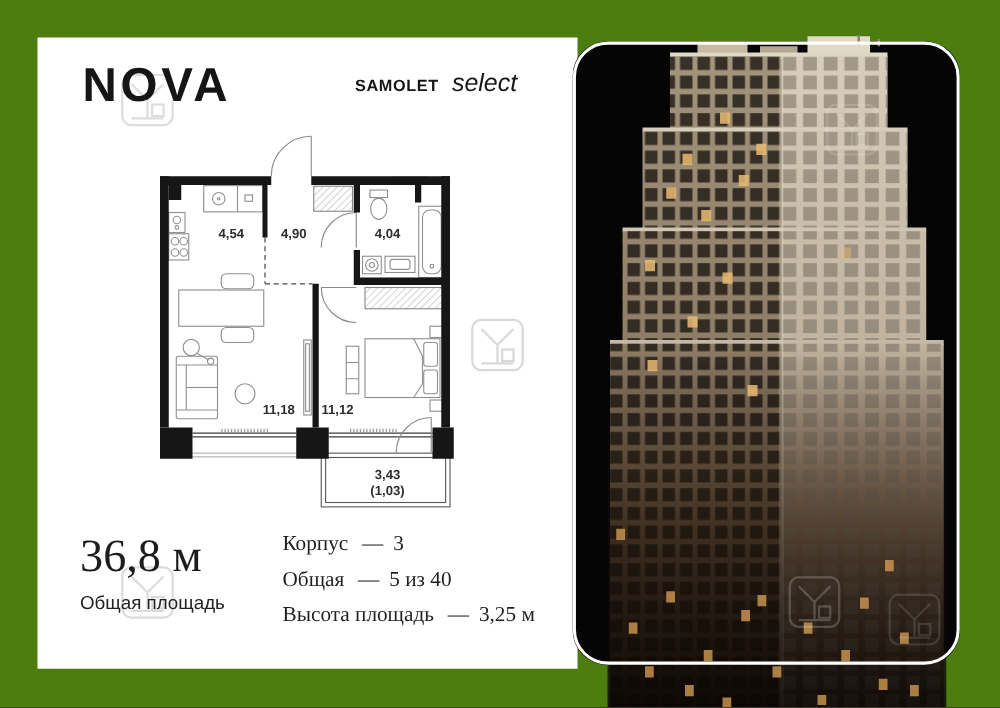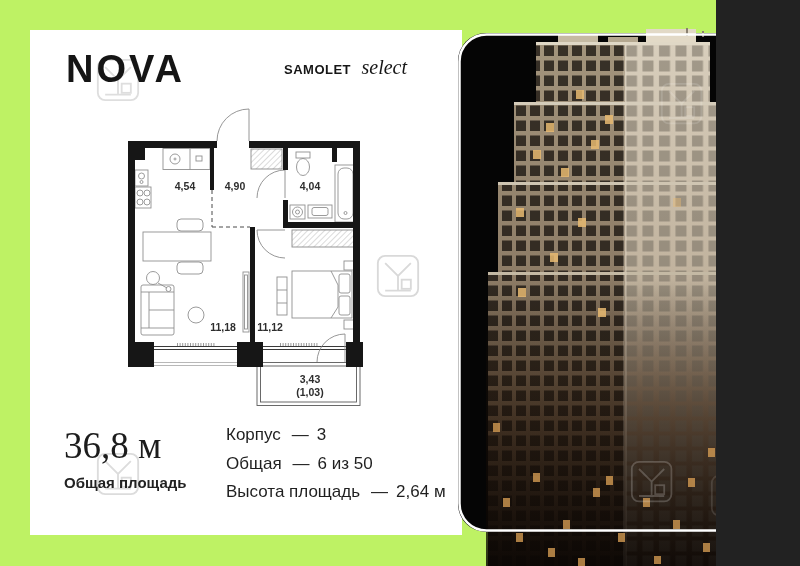--- a/index.html
+++ b/index.html
@@ -1,27 +1,27 @@
 <!DOCTYPE html>
 <html><head>
 <meta charset="utf-8">
 <style>
   html,body{margin:0;padding:0;background:#222;}
-  .canvas{position:relative;width:716px;height:566px;background:#bef264;overflow:hidden;
+  .canvas{position:relative;width:800px;height:566px;background:#4d7c0f;overflow:hidden;
           font-family:"Liberation Sans",sans-serif;}
   .page{position:absolute;left:30px;top:30px;width:432px;height:505px;background:#ffffff;}
   .logo{position:absolute;left:66px;top:48px;font-size:38px;font-weight:700;
         letter-spacing:3px;color:#151515;}
   .dev-brand{position:absolute;left:284px;top:56px;color:#161616;white-space:nowrap;}
   .dev-name{font-weight:700;font-size:18px;letter-spacing:.5px;font-variant:small-caps;margin-top:16px;}
-  .dev-sub{font-family:Liberation Serif, serif;font-style:italic;font-size:20px;margin-left:6px;}
+  .dev-sub{font-family:Liberation Sans, sans-serif;font-style:italic;font-size:20px;margin-left:6px;}
   .area-block{position:absolute;left:64px;top:424px;color:#1c1c1c;}
   .area-value{font-family:Liberation Serif, serif;font-size:37px;}
-  .area-label{font-size:15px;margin-top:7px;color:#222;font-weight:bold;}
-  .specs{position:absolute;left:226px;top:421px;color:#1f1f1f;font-size:17px;}
+  .area-label{font-size:15px;margin-top:7px;color:#222;}
+  .specs{position:absolute;left:226px;top:421px;color:#1f1f1f;font-size:17px;font-family:Liberation Serif, serif;}
   .spec-row{height:28.5px;display:flex;align-items:center;}
   .spec-label{margin-right:11px;}
   .spec-dash{margin-right:8px;}
   .wm{position:absolute;opacity:1;}
   svg{display:block;}
 </style>
 </head>
 <body>
 
 <div class="canvas">
@@ -195,26 +195,26 @@
 
   <div class="specs">
     <div class="spec-row">
       <span class="spec-label">Корпус</span>
       <span class="spec-dash">—</span>
       <span class="spec-value">3</span>
     </div>
     <div class="spec-row">
       <span class="spec-label">Общая</span>
       <span class="spec-dash">—</span>
-      <span class="spec-value">6 из 50</span>
+      <span class="spec-value">5 из 40</span>
     </div>
     <div class="spec-row">
       <span class="spec-label">Высота площадь</span>
       <span class="spec-dash">—</span>
-      <span class="spec-value">2,64 м</span>
+      <span class="spec-value">3,25 м</span>
     </div>
   </div>
 
   <svg style="position:absolute;left:458px;top:28px" width="310" height="538" viewBox="0 0 310 538">
     <defs>
       <linearGradient id="gradL" gradientUnits="userSpaceOnUse" x1="0" y1="17" x2="0" y2="538">
         <stop offset="0" stop-color="#a3947c"></stop>
         <stop offset="0.45" stop-color="#8d7c66"></stop>
         <stop offset="0.72" stop-color="#5f4b38"></stop>
         <stop offset="1" stop-color="#2a1f16"></stop>

